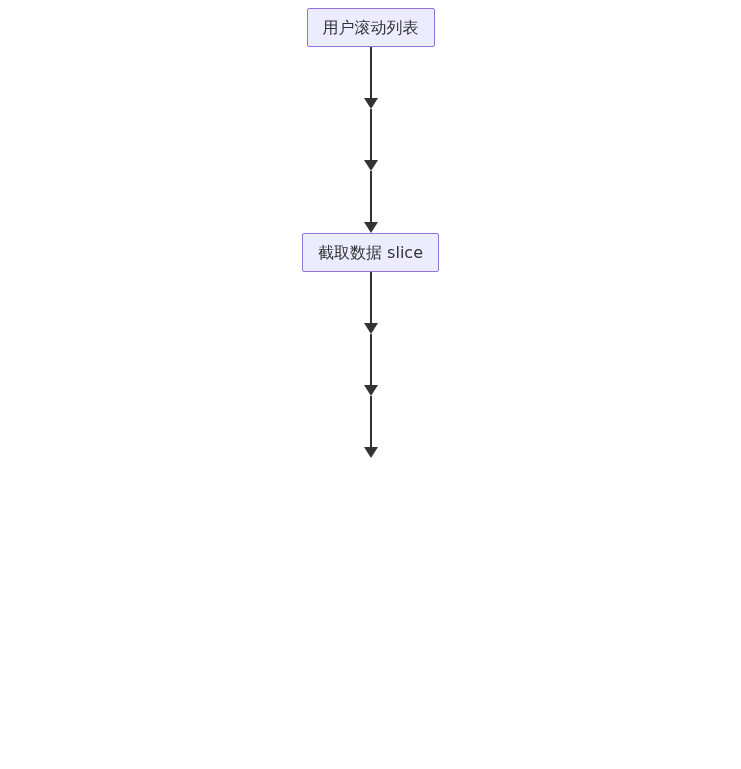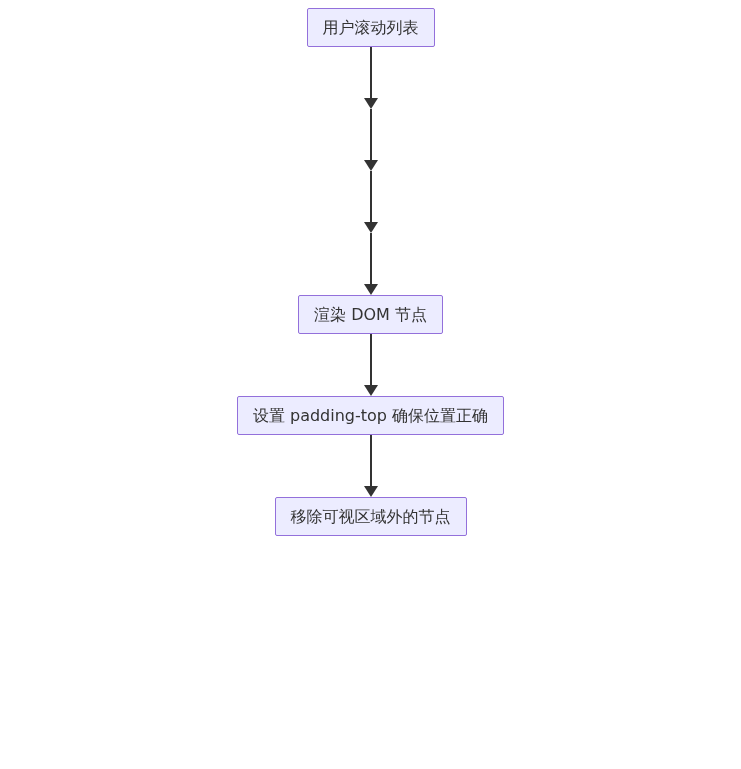--- a/index.html
+++ b/index.html
@@ -78,42 +78,36 @@
       <div class="line"></div>
       <div class="head"></div>
     </div>
 
 
     <div class="edge">
       <div class="line"></div>
       <div class="head"></div>
     </div>
 
-
-    <div class="edge">
-      <div class="line"></div>
-      <div class="head"></div>
-    </div>
-
     <div class="node">
-      <span>渲染 DOM 节点</span>
+      <span>截取数据 slice</span>
     </div>
 
     <div class="edge">
       <div class="line"></div>
       <div class="head"></div>
     </div>
 
-    <div class="node">
-      <span>设置 padding-top 确保位置正确</span>
-    </div>
 
     <div class="edge">
       <div class="line"></div>
       <div class="head"></div>
     </div>
 
-    <div class="node">
-      <span>移除可视区域外的节点</span>
+
+    <div class="edge">
+      <div class="line"></div>
+      <div class="head"></div>
     </div>
+
 
   </div>
 </div>
 
 </body></html>

